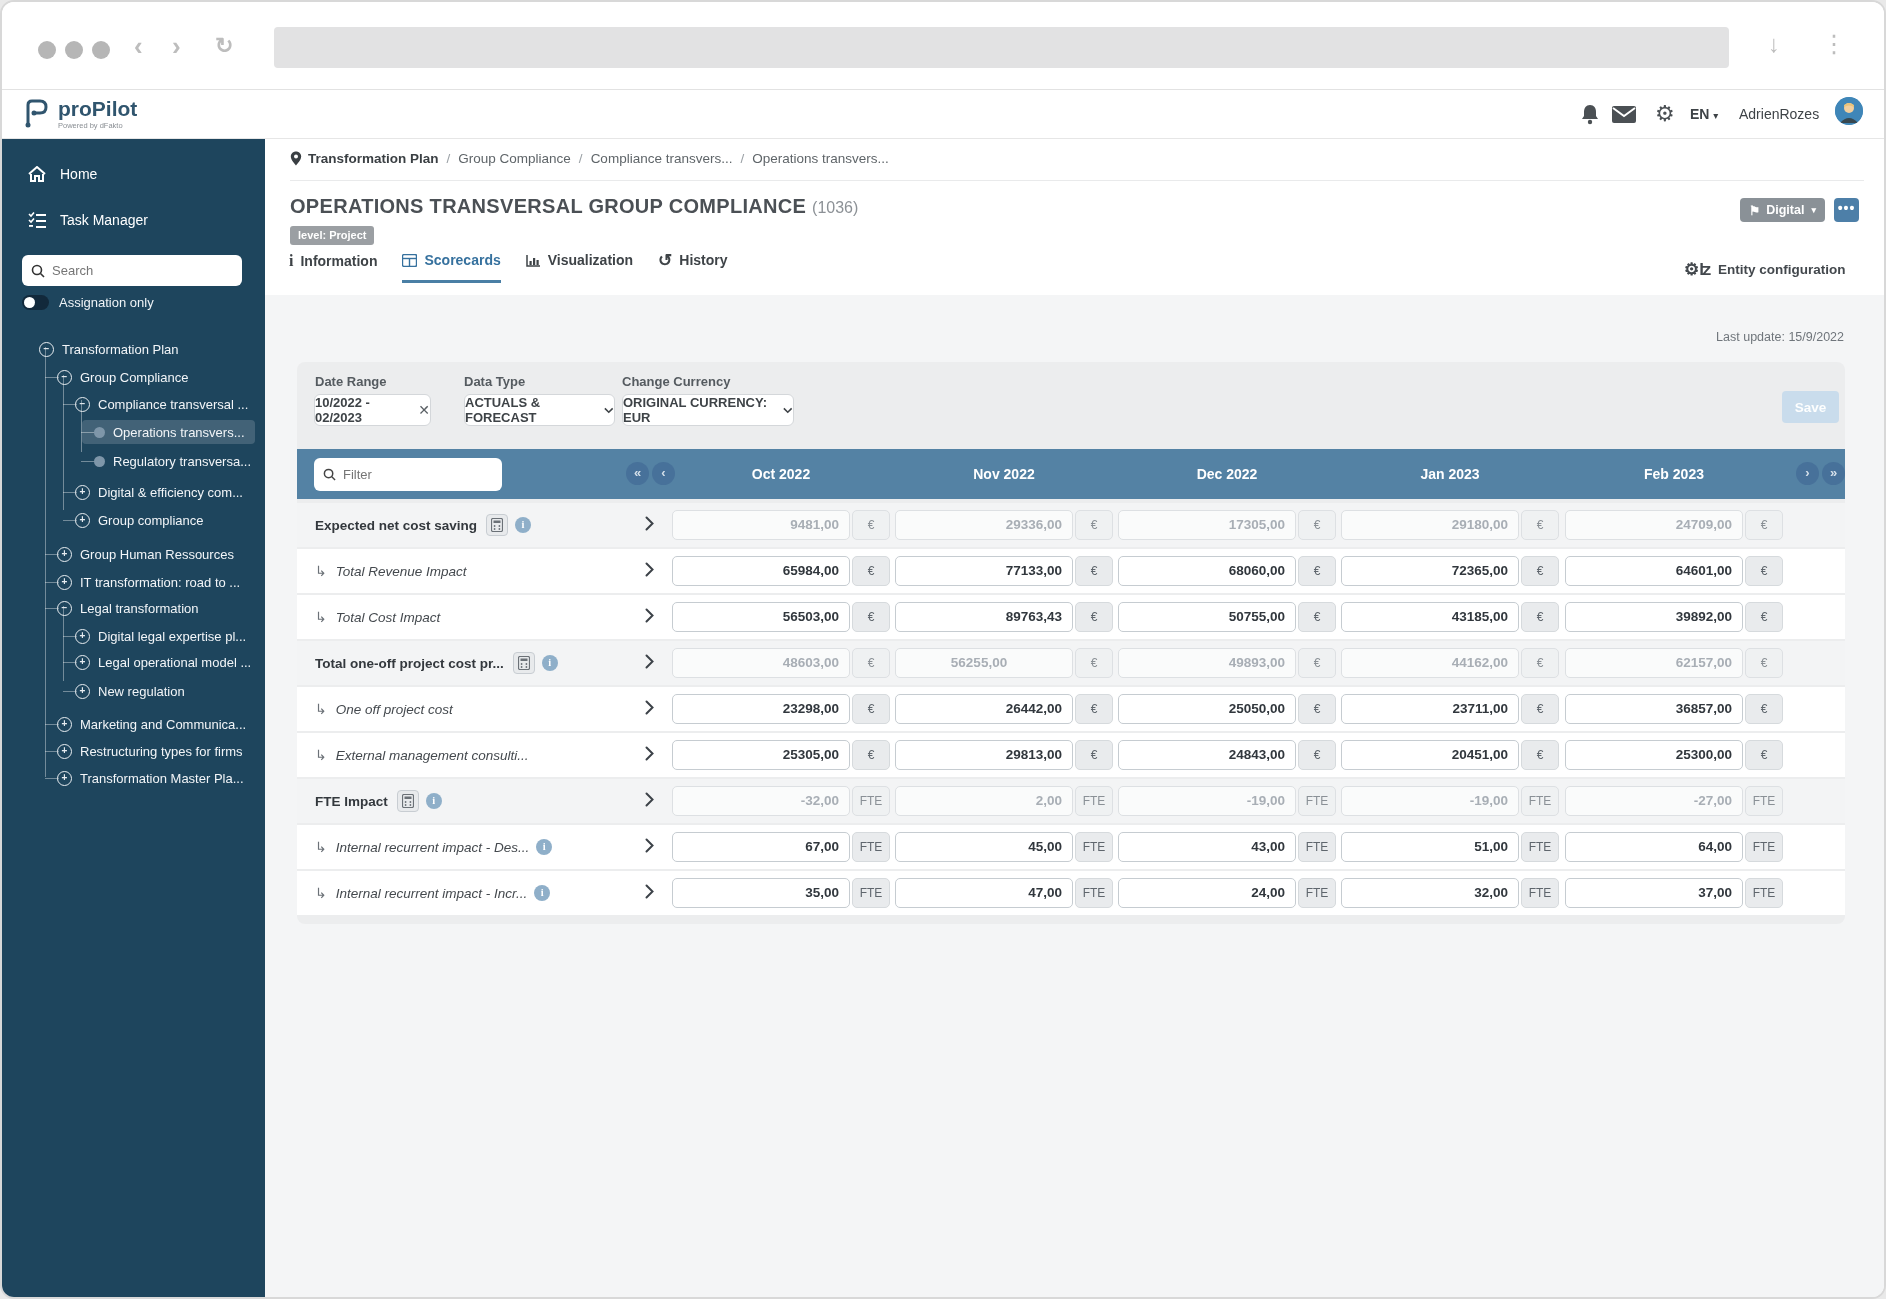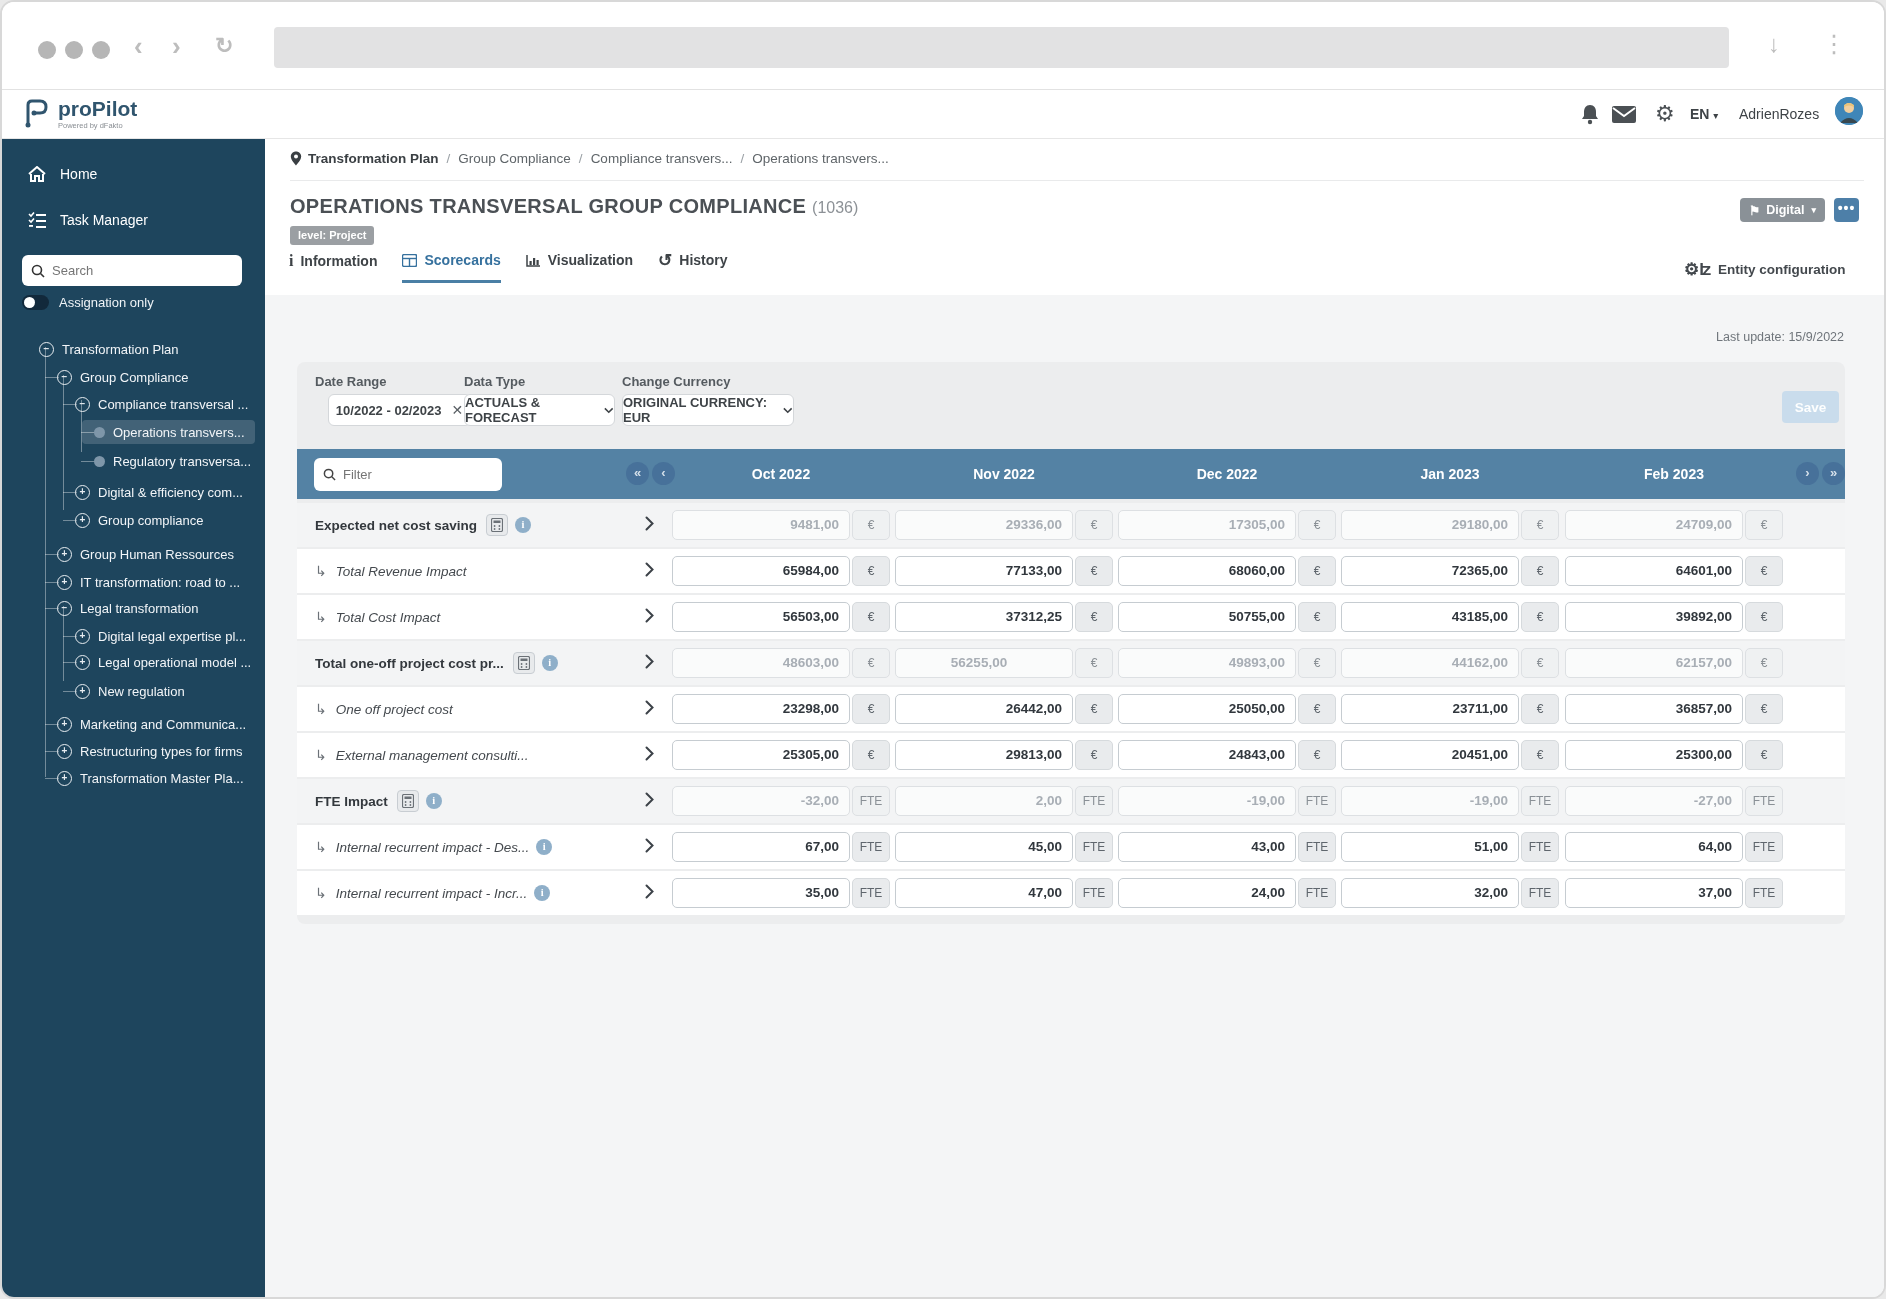--- a/index.html
+++ b/index.html
@@ -323,21 +323,21 @@
       <div class="entity-config">
         <span style="font-size:17px;margin-right:7px">⚙ʫ</span>
         <span>Entity configuration</span>
       </div>
     </div>
 
     <div class="last-update">Last update: 15/9/2022</div>
 
     <div class="card">
       <span class="f-label" style="left:18px">Date Range</span>
-      <div class="f-box" style="left:31px;width:143px">
+      <div class="f-box" style="left:17px;width:117px">
         <span>10/2022 - 02/2023</span>
         <span class="fx">✕</span>
       </div>
       <span class="f-label" style="left:167px">Data Type</span>
       <div class="f-box" style="left:167px;width:151px">
         <span>ACTUALS &amp; FORECAST</span>
         <svg width="11" height="7" viewBox="0 0 11 7" style="margin-left:9px">
             <path d="M1 1 L5.5 5.5 L10 1" stroke="#3e4347" stroke-width="1.8" fill="none"></path>
           </svg>
       </div>
@@ -428,21 +428,21 @@
               <span class="indent-arrow">↳</span>
               <span class="lab-i">Total Cost Impact</span>
             </div>
             <span class="row-chev">
               <svg width="9" height="15" viewBox="0 0 9 15">
                 <path d="M1.5 1.5 L7.5 7.5 L1.5 13.5" stroke="#3c4248" stroke-width="2" fill="none" stroke-linecap="round"></path>
               </svg>
             </span>
             <div class="vcell-in" style="left: 375px;">56503,00</div>
             <div class="vcell-sfx" style="left: 555px;">€</div>
-            <div class="vcell-in" style="left: 598px;">37312,25</div>
+            <div class="vcell-in" style="left: 598px;">89763,43</div>
             <div class="vcell-sfx" style="left: 778px;">€</div>
             <div class="vcell-in" style="left: 821px;">50755,00</div>
             <div class="vcell-sfx" style="left: 1001px;">€</div>
             <div class="vcell-in" style="left: 1044px;">43185,00</div>
             <div class="vcell-sfx" style="left: 1224px;">€</div>
             <div class="vcell-in" style="left: 1268px;">39892,00</div>
             <div class="vcell-sfx" style="left: 1448px;">€</div>
           </div>
           <div class="trow agg" style="top: 279px;">
             <div class="rlabel">

